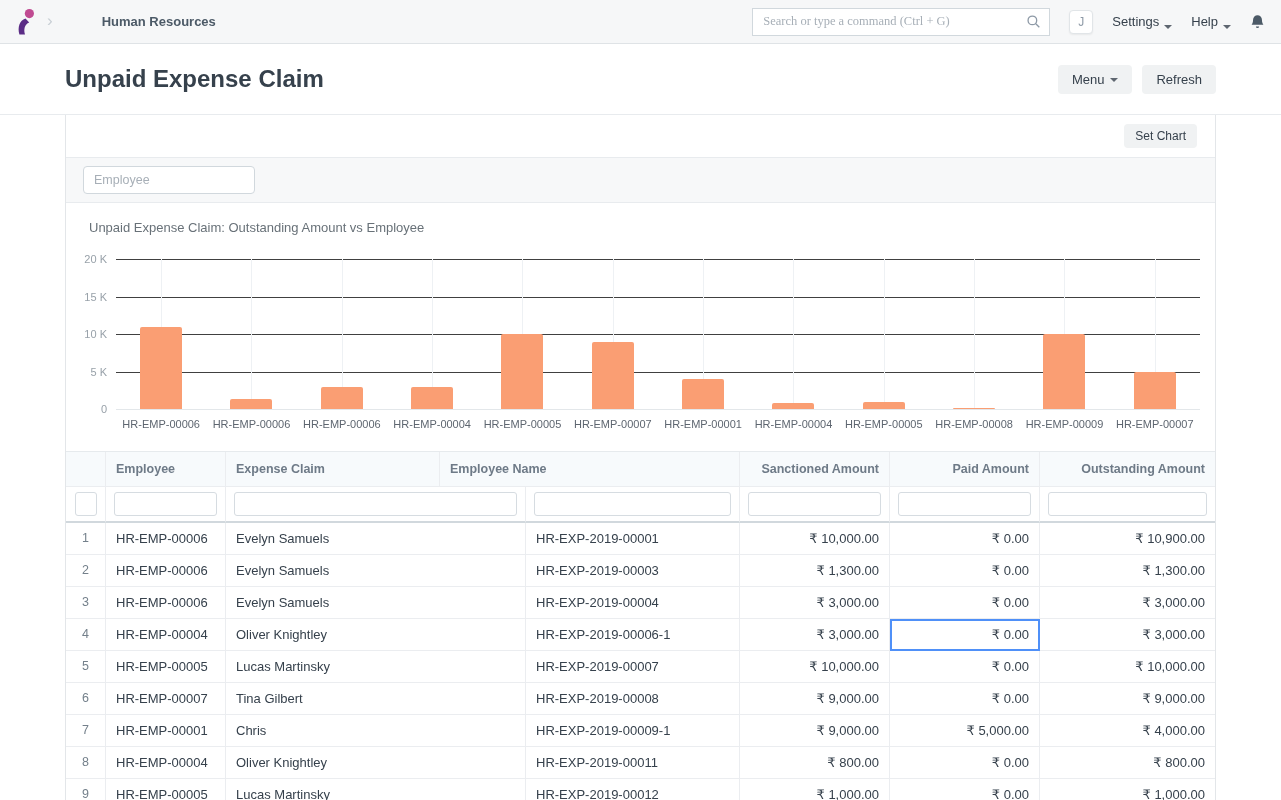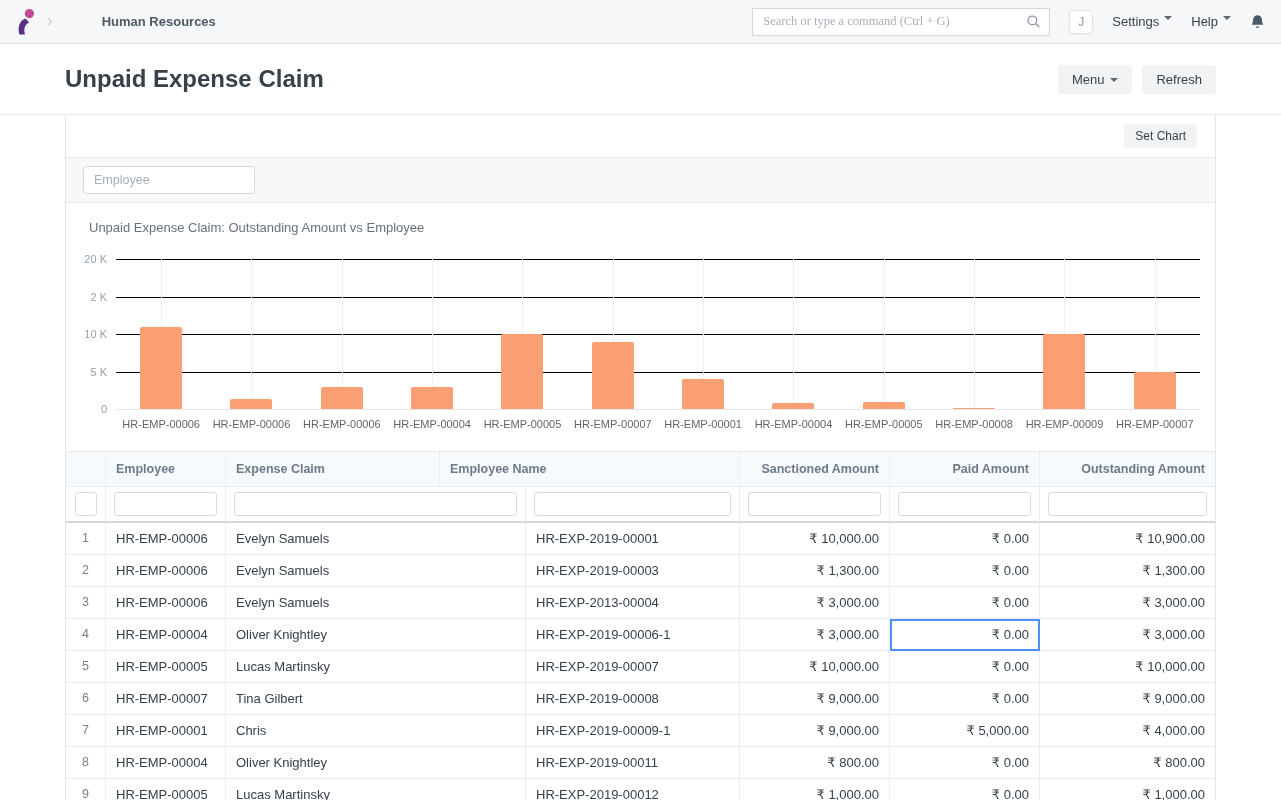--- a/index.html
+++ b/index.html
@@ -16,21 +16,21 @@
   .nav-right { display: flex; align-items: center; gap: 19px; }
   .search-wrap { position: relative; width: 298px; }
   .search-input { width: 100%; height: 28px; border: 1px solid #d1d8dd; border-radius: 0;
                   background: #fff; padding: 0 32px 0 10px; font-size: 12.5px; color: #14532d;
                   font-family: Liberation Serif, serif; outline: none; }
   .search-input::placeholder { color: #a7afb7; }
   .search-icon { position: absolute; right: 9px; top: 6px; }
   .avatar { width: 24px; height: 24px; border-radius: 4px; background: #fff; border: 1px solid #e1e5e8;
             box-shadow: 0 1px 2px rgba(0,0,0,.06); display: flex; align-items: center; justify-content: center;
             font-size: 12px; color: #8d99a6; cursor: pointer; }
-  .nav-item { display: flex; align-items: flex-start; gap: 5px; font-size: 13px; font-weight: 500;
+  .nav-item { display: flex; align-items: flex-end; gap: 5px; font-size: 13px; font-weight: 500;
               color: #36414c; cursor: pointer; }
   .caret { width: 0; height: 0; border-left: 4px solid transparent; border-right: 4px solid transparent;
            border-top: 4px solid #5e6670; display: inline-block; margin-top: 2px; }
   .bell { cursor: pointer; display: flex; align-items: center; }
 
   
   .page-head { height: 71px; display: flex; align-items: center; justify-content: space-between;
                padding: 0 65px; border-bottom: 1px solid #e8ebee; background: #fff; }
   .page-title { font-size: 24px; font-weight: 700; color: #36414c; }
   .head-actions { display: flex; align-items: center; gap: 10px; }
@@ -45,21 +45,21 @@
   .filter-band { height: 46px; background: #f7f8f9; border-top: 1px solid #e8ebee; border-bottom: 1px solid #e8ebee;
                  display: flex; align-items: center; padding: 0 17px; }
   .employee-input { width: 172px; height: 28px; border: 1px solid #d1d8dd; border-radius: 4px; background: #fff;
                     padding: 0 10px; font-size: 12.5px; font-family: inherit; color: #36414c; outline: none; }
   .employee-input::placeholder { color: #a7afb7; }
 
   
   .chart-section { padding-top: 17px; }
   .chart-title { margin-left: 23px; font-size: 13px; color: #687178; }
   .chart-area { position: relative; margin: 24px 15px 0 50px; height: 150px; }
-  .grid-h { position: absolute; left: 0; right: 0; height: 1px; background: #000000; }
+  .grid-h { position: absolute; left: 0; right: 0; height: 1px; background: #404040; }
   .grid-h.base { background: #e3e7ea; }
   .y-tick { position: absolute; right: calc(100% + 9px); transform: translateY(-50%);
             font-size: 11px; color: #98a1a9; white-space: nowrap; }
   .slots { display: flex; height: 100%; position: relative; }
   .slot { flex: 1; position: relative; }
   .vline { position: absolute; left: 50%; top: 0; bottom: 0; width: 1px; background: #eef1f4; }
   .bar { position: absolute; bottom: 0; left: 50%; transform: translateX(-50%); width: 42px;
          border-radius: 2px 2px 0 0; min-height: 1px; cursor: pointer; }
   .xlabels { display: flex; margin: 9px 15px 0 50px; }
   .xlabel { flex: 1; text-align: center; font-size: 11px; color: #5e6670; white-space: nowrap; }
@@ -152,21 +152,21 @@
       <input class="employee-input" placeholder="Employee" style="">
     </div>
 
     <div class="chart-section">
       <div class="chart-title">Unpaid Expense Claim: Outstanding Amount vs Employee</div>
       <div class="chart-area" id="chart-area">
           <div class="grid-h" style="top: 0%;">
             <span class="y-tick">20 K</span>
           </div>
           <div class="grid-h" style="top: 25%;">
-            <span class="y-tick">2 K</span>
+            <span class="y-tick">15 K</span>
           </div>
           <div class="grid-h" style="top: 50%;">
             <span class="y-tick">10 K</span>
           </div>
           <div class="grid-h" style="top: 75%;">
             <span class="y-tick">5 K</span>
           </div>
           <div class="grid-h base" style="top: 100%;">
             <span class="y-tick">0</span>
           </div>
@@ -272,21 +272,21 @@
             <div class="dt-cell c2">Evelyn Samuels</div>
             <div class="dt-cell c3">HR-EXP-2019-00003</div>
             <div class="dt-cell c4 num">₹ 1,300.00</div>
             <div class="dt-cell c5 num">₹ 0.00</div>
             <div class="dt-cell c6 num">₹ 1,300.00</div>
           </div>
           <div class="dt-row">
             <div class="dt-cell c0">3</div>
             <div class="dt-cell c1">HR-EMP-00006</div>
             <div class="dt-cell c2">Evelyn Samuels</div>
-            <div class="dt-cell c3">HR-EXP-2013-00004</div>
+            <div class="dt-cell c3">HR-EXP-2019-00004</div>
             <div class="dt-cell c4 num">₹ 3,000.00</div>
             <div class="dt-cell c5 num">₹ 0.00</div>
             <div class="dt-cell c6 num">₹ 3,000.00</div>
           </div>
           <div class="dt-row">
             <div class="dt-cell c0">4</div>
             <div class="dt-cell c1">HR-EMP-00004</div>
             <div class="dt-cell c2">Oliver Knightley</div>
             <div class="dt-cell c3">HR-EXP-2019-00006-1</div>
             <div class="dt-cell c4 num">₹ 3,000.00</div>

